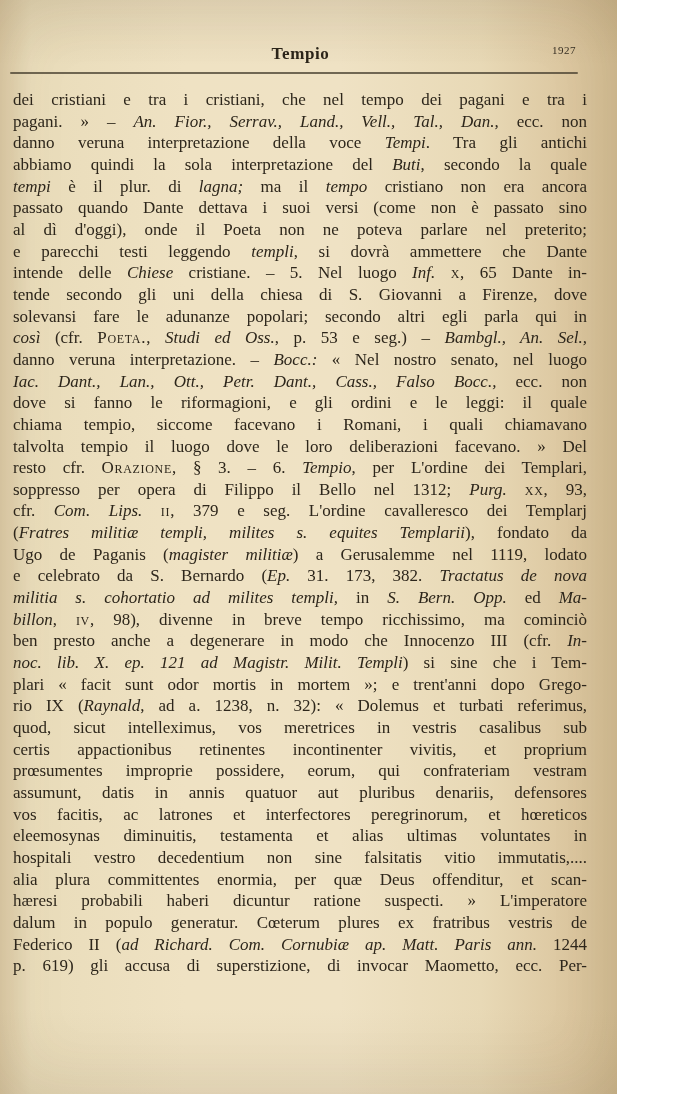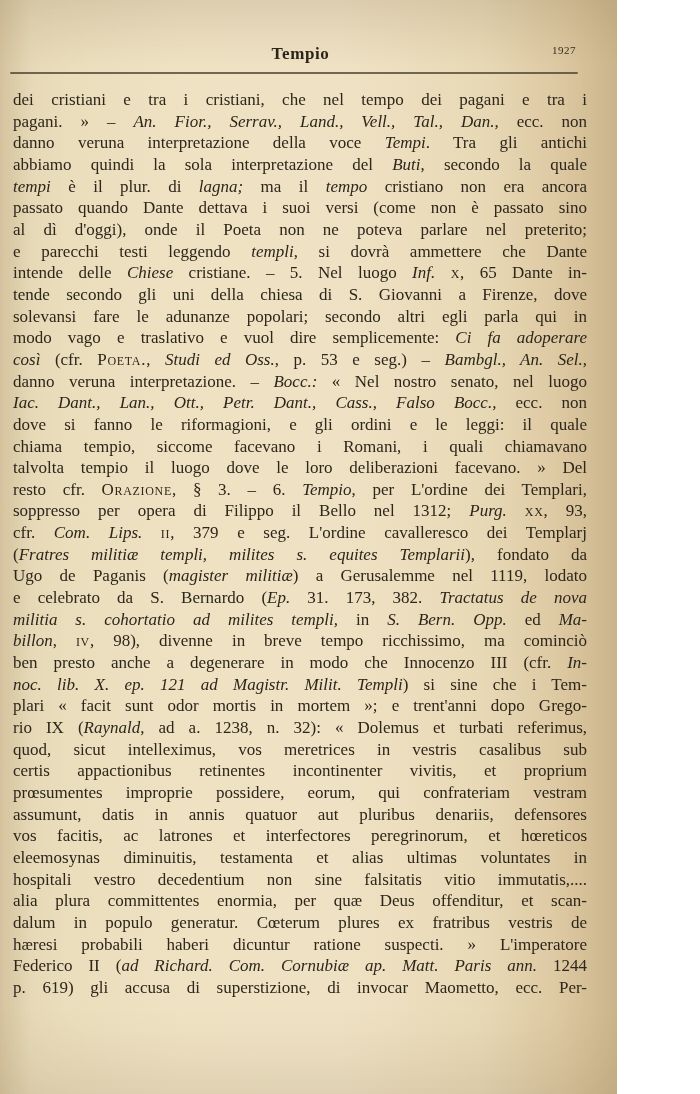--- a/index.html
+++ b/index.html
@@ -85,21 +85,20 @@
       <div class="line"><span>pagani. » – </span><span class="it">An. Fior., Serrav., Land., Vell., Tal., Dan.,</span><span> ecc. non</span></div>
       <div class="line"><span>danno veruna interpretazione della voce </span><span class="it">Tempi</span><span>. Tra gli antichi</span></div>
       <div class="line"><span>abbiamo quindi la sola interpretazione del </span><span class="it">Buti</span><span>, secondo la quale</span></div>
       <div class="line"><span class="it">tempi</span><span> è il plur. di </span><span class="it">lagna;</span><span> ma il </span><span class="it">tempo</span><span> cristiano non era ancora</span></div>
       <div class="line"><span>passato quando Dante dettava i suoi versi (come non è passato sino</span></div>
       <div class="line"><span>al dì d'oggi), onde il Poeta non ne poteva parlare nel preterito;</span></div>
       <div class="line"><span>e parecchi testi leggendo </span><span class="it">templi</span><span>, si dovrà ammettere che Dante</span></div>
       <div class="line"><span>intende delle </span><span class="it">Chiese</span><span> cristiane. – 5. Nel luogo </span><span class="it">Inf.</span><span> </span><span class="sc">x</span><span>, 65 Dante in-</span></div>
       <div class="line"><span>tende secondo gli uni della chiesa di S. Giovanni a Firenze, dove</span></div>
       <div class="line"><span>solevansi fare le adunanze popolari; secondo altri egli parla qui in</span></div>
-      <div class="line"><span>modo vago e traslativo e vuol dire semplicemente: </span><span class="it">Ci fa adoperare</span></div>
       <div class="line"><span class="it">così</span><span> (cfr. </span><span class="sc">Poeta.</span><span>, </span><span class="it">Studi ed Oss.</span><span>, p. 53 e seg.) – </span><span class="it">Bambgl., An. Sel.,</span></div>
       <div class="line"><span>danno veruna interpretazione. – </span><span class="it">Bocc.:</span><span> « Nel nostro senato, nel luogo</span></div>
       <div class="line"><span class="it">Iac. Dant., Lan., Ott., Petr. Dant., Cass., Falso Bocc.,</span><span> ecc. non</span></div>
       <div class="line"><span>dove si fanno le riformagioni, e gli ordini e le leggi: il quale</span></div>
       <div class="line"><span>chiama tempio, siccome facevano i Romani, i quali chiamavano</span></div>
       <div class="line"><span>talvolta tempio il luogo dove le loro deliberazioni facevano. » Del</span></div>
       <div class="line"><span>resto cfr. </span><span class="sc">Orazione</span><span>, § 3. – 6. </span><span class="it">Tempio</span><span>, per L'ordine dei Templari,</span></div>
       <div class="line"><span>soppresso per opera di Filippo il Bello nel 1312; </span><span class="it">Purg.</span><span> </span><span class="sc">xx</span><span>, 93,</span></div>
       <div class="line"><span>cfr. </span><span class="it">Com. Lips.</span><span> </span><span class="sc">ii</span><span>, 379 e seg. L'ordine cavalleresco dei Templarj</span></div>
       <div class="line"><span>(</span><span class="it">Fratres militiæ templi, milites s. equites Templarii</span><span>), fondato da</span></div>
@@ -112,18 +111,18 @@
       <div class="line"><span>plari « facit sunt odor mortis in mortem »; e trent'anni dopo Grego-</span></div>
       <div class="line"><span>rio IX (</span><span class="it">Raynald</span><span>, ad a. 1238, n. 32): « Dolemus et turbati referimus,</span></div>
       <div class="line"><span>quod, sicut intelleximus, vos meretrices in vestris casalibus sub</span></div>
       <div class="line"><span>certis appactionibus retinentes incontinenter vivitis, et proprium</span></div>
       <div class="line"><span>prœsumentes improprie possidere, eorum, qui confrateriam vestram</span></div>
       <div class="line"><span>assumunt, datis in annis quatuor aut pluribus denariis, defensores</span></div>
       <div class="line"><span>vos facitis, ac latrones et interfectores peregrinorum, et hœreticos</span></div>
       <div class="line"><span>eleemosynas diminuitis, testamenta et alias ultimas voluntates in</span></div>
       <div class="line"><span>hospitali vestro decedentium non sine falsitatis vitio immutatis,....</span></div>
       <div class="line"><span>alia plura committentes enormia, per quæ Deus offenditur, et scan-</span></div>
+      <div class="line"><span>hæresi probabili haberi dicuntur ratione suspecti. » L'imperatore</span></div>
       <div class="line"><span>dalum in populo generatur. Cœterum plures ex fratribus vestris de</span></div>
-      <div class="line"><span>hæresi probabili haberi dicuntur ratione suspecti. » L'imperatore</span></div>
       <div class="line"><span>Federico II (</span><span class="it">ad Richard. Com. Cornubiæ ap. Matt. Paris ann.</span><span> 1244</span></div>
       <div class="line"><span>p. 619) gli accusa di superstizione, di invocar Maometto, ecc. Per-</span></div>
     </div>
 </div>
 
 </body></html>

